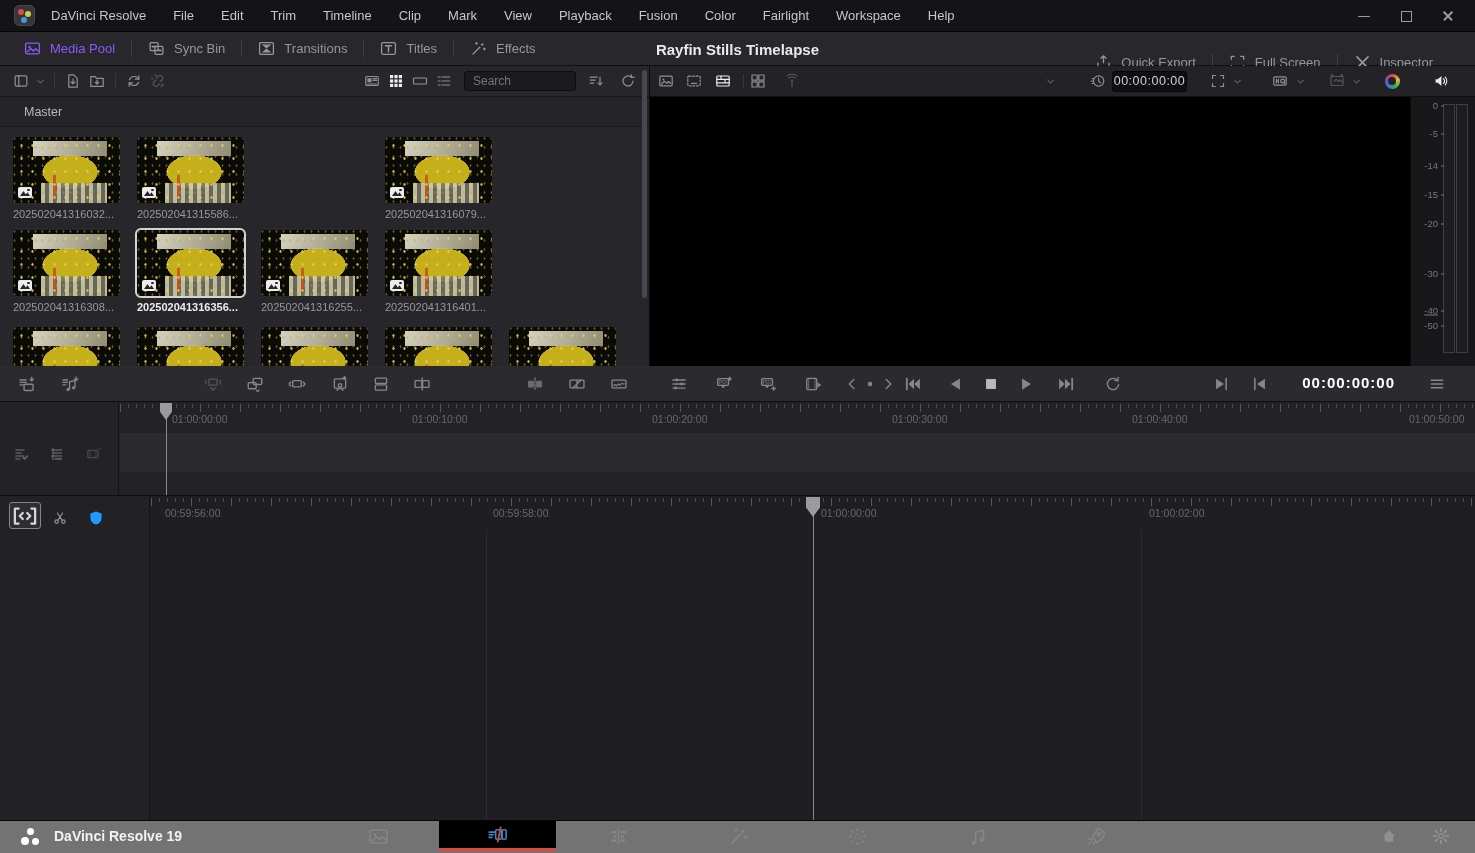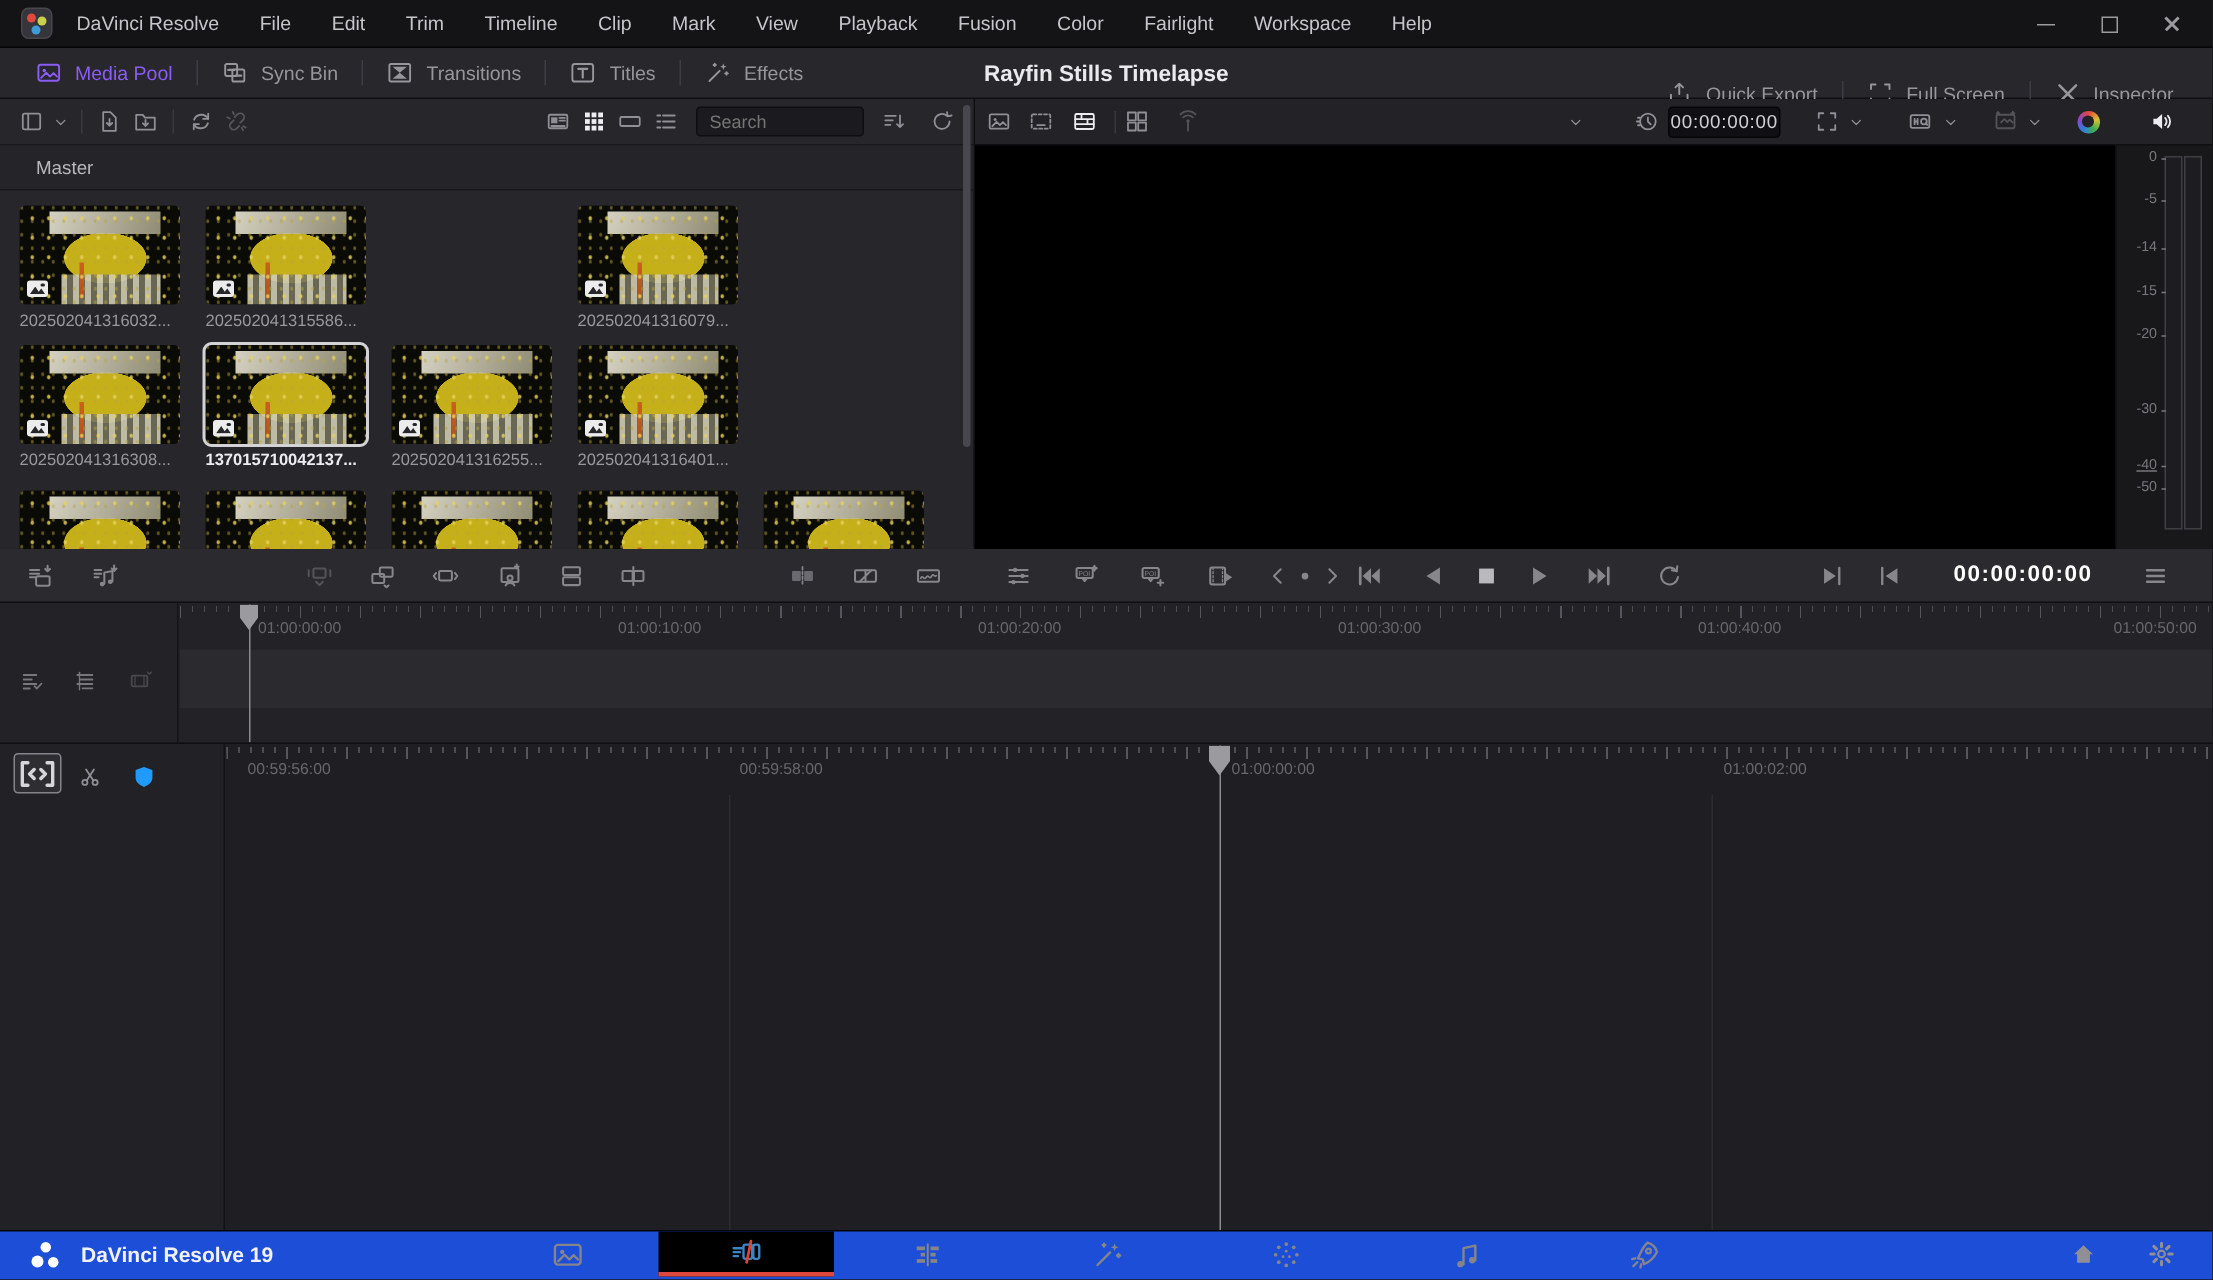--- a/index.html
+++ b/index.html
@@ -20,21 +20,21 @@
   .win-controls{margin-left:auto;display:flex;align-items:center;gap:28px;padding-right:20px;}
   .wc{width:14px;height:14px;position:relative;color:#9a9aa0;}
   .wc-min::after{content:"";position:absolute;left:1px;right:1px;top:7px;height:1.5px;background:#9a9aa0;}
   .wc-max::after{content:"";position:absolute;left:2px;top:2px;width:9px;height:9px;border:1.5px solid #9a9aa0;}
   .wc-close::before,.wc-close::after{content:"";position:absolute;left:1px;top:6.5px;width:12px;height:1.5px;background:#9a9aa0;}
   .wc-close::before{transform:rotate(45deg);} .wc-close::after{transform:rotate(-45deg);}
 
   
   .toolbar{top:32px;height:34px;background:#27272c;border-bottom:1px solid #0f0f12;display:flex;align-items:center;}
   .tb-left{display:flex;align-items:center;padding-left:8px;height:100%;}
-  .tb-right{margin-left:auto;display:flex;align-items:center;padding-right:10px;height:100%;margin-top:28px;}
+  .tb-right{margin-left:auto;display:flex;align-items:center;padding-right:26px;height:100%;margin-top:28px;}
   .tb-btn{display:flex;align-items:center;gap:9px;padding:0 16px;height:100%;color:#96969b;font-size:13px;cursor:default;}
   .tb-btn.active{color:#8b5cf6;}
   .tb-btn .ic svg{width:17px;height:17px;}
   .tb-sep{width:1px;height:17px;background:#3d3d43;}
   .tb-title{position:absolute;left:0;right:0;top:0;height:34px;display:flex;align-items:center;justify-content:center;font-size:15px;font-weight:700;color:#eaeaec;pointer-events:none;}
 
   
   .main{top:66px;height:300px;}
   .media-pool{position:absolute;left:0;top:0;width:650px;height:300px;background:#26262b;border-right:1px solid #0d0d10;}
   .mp-toolbar{height:31px;background:#26262b;border-bottom:1px solid #18181c;display:flex;align-items:center;padding:0 9px;}
@@ -107,21 +107,21 @@
   .tll-left{position:absolute;left:0;top:0;width:150px;height:100%;border-right:1px solid #121215;background:#222226;}
   .tll-left .mi{position:absolute;top:10px;color:#8f8f95;}
   .tool-box{position:absolute;top:6px;width:32px;height:27px;border:1px solid #84848a;border-radius:3px;background:#2d2d32;display:flex;align-items:center;justify-content:center;color:#d6d6da;}
   .tll-main{position:absolute;left:151px;right:0;top:0;height:100%;}
   .tll-ruler{position:absolute;left:0;right:0;top:0;height:34px;}
   .grid-v{position:absolute;top:34px;bottom:0;width:1px;background:#2b2b30;}
   .tll-ph .ph-head{width:14px;height:20px;}
   .tll-ph .ph-line{left:6.5px;}
 
   
-  .statusbar{top:820px;height:33px;background:#1d4ed8;border-top:1px solid #050506;}
+  .statusbar{top:820px;height:33px;background:#737373;border-top:1px solid #050506;}
   .sb-left{position:absolute;left:20px;top:0;height:30px;display:flex;align-items:center;gap:12px;}
   .sb-logo{width:22px;height:17px;position:relative;}
   .sb-logo i{position:absolute;width:7px;height:7px;border-radius:50%;background:#fff;}
   .sb-logo i:nth-child(1){left:7px;top:0;}
   .sb-logo i:nth-child(2){left:1px;bottom:0;width:8px;height:8px;}
   .sb-logo i:nth-child(3){right:3px;bottom:0;}
   .sb-version{color:#f2f2f4;font-weight:700;font-size:14px;white-space:nowrap;}
   .page-item{position:absolute;top:0;height:30px;width:40px;display:flex;align-items:center;justify-content:center;color:#85858a;}
   .page-item svg{width:21px;height:21px;}
   .page-item.active{width:117px;height:30px;background:#000;border-bottom:3px solid #df463c;}
@@ -357,21 +357,21 @@
         <div class="clip-tile" style="left: 13px; top: 103px;">
           <div class="thumb">
             <span class="badge"></span>
           </div>
           <div class="clip-name">202502041316308...</div>
         </div>
         <div class="clip-tile selected" style="left: 137px; top: 103px;">
           <div class="thumb">
             <span class="badge"></span>
           </div>
-          <div class="clip-name">137015710042137...</div>
+          <div class="clip-name">202502041316356...</div>
         </div>
         <div class="clip-tile" style="left: 261px; top: 103px;">
           <div class="thumb">
             <span class="badge"></span>
           </div>
           <div class="clip-name">202502041316255...</div>
         </div>
         <div class="clip-tile" style="left: 385px; top: 103px;">
           <div class="thumb">
             <span class="badge"></span>

